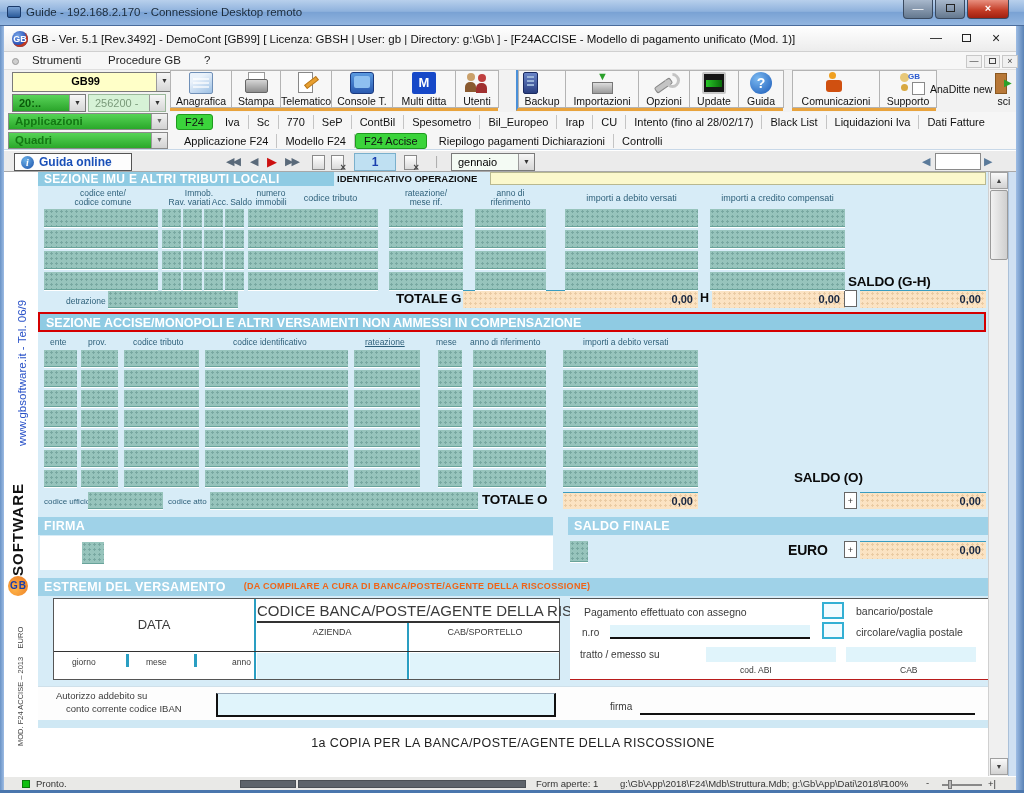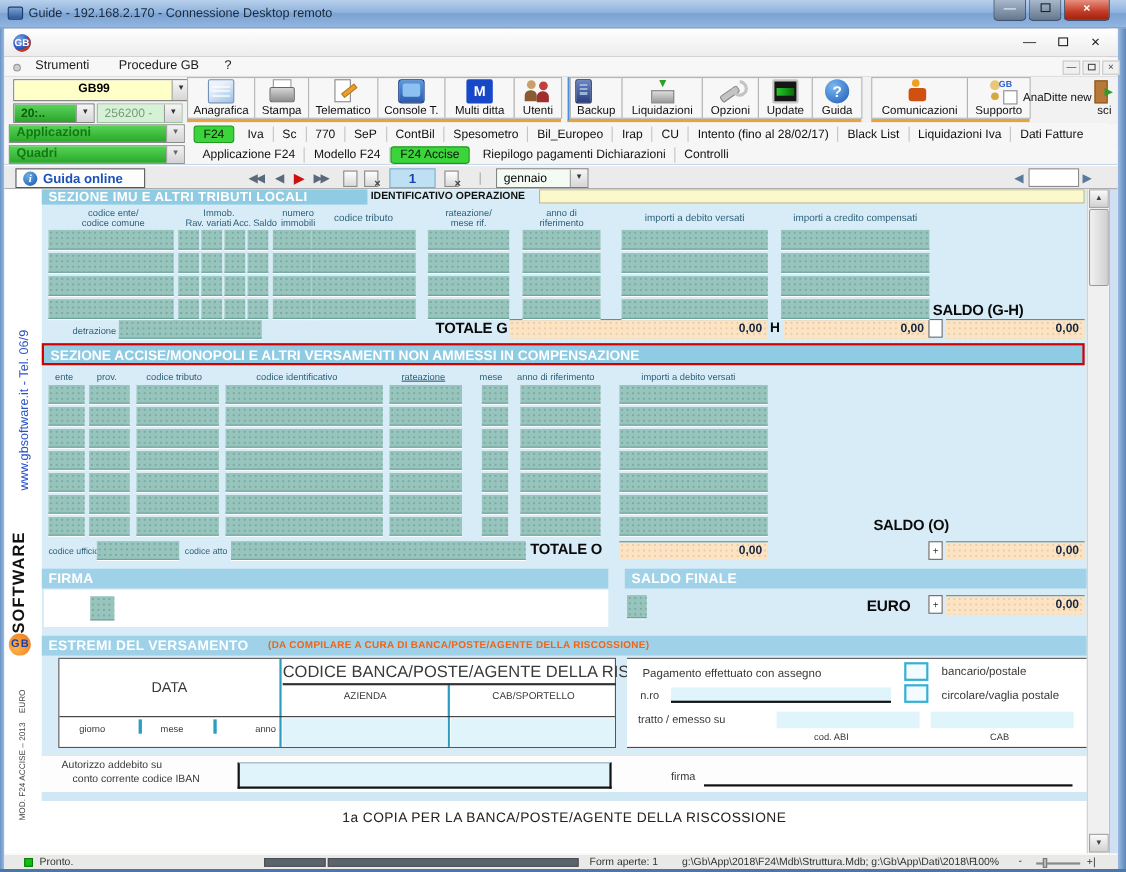--- a/index.html
+++ b/index.html
@@ -180,20 +180,21 @@
     <div class="abs winbtn close" style="left:967px;">×</div>
   </div>
 
   <div class="abs" id="frame-left"></div>
   <div class="abs" id="frame-right"></div>
   <div class="abs" id="frame-bottom"></div>
   <div class="abs" id="app-right-edge"></div>
 
   <div class="abs" id="app-titlebar">
     <div class="abs" id="gb-logo-icon">GB</div>
+    <div class="abs" id="app-title">GB - Ver. 5.1 [Rev.3492] -  DemoCont [GB99]      [ Licenza: GBSH | User: gb | Directory: g:\Gb\ ] - [F24ACCISE - Modello di pagamento unificato (Mod. 1)]</div>
   </div>
   <div class="abs appbtn" style="left:925px;">—</div>
   <div class="abs appbtn" style="left:955px;"><span class="boxglyph"></span></div>
   <div class="abs appbtn" style="left:985px;font-size:14px;">×</div>
 
   <div class="abs" id="menubar">
     <div class="abs" id="menu-bullet"></div>
     <div class="abs menu-item" style="left:28px;">Strumenti</div>
     <div class="abs menu-item" style="left:104px;">Procedure GB</div>
     <div class="abs menu-item" style="left:200px;">?</div>
@@ -218,21 +219,21 @@
 
     <div class="tgroup" style="left:166px;">
       <div class="tbtn" style="width:62px;">
           <div class="ticon i-anagrafica"></div>
           <div class="tlabel">Anagrafica</div>
         </div>
       <div class="tbtn" style="width:50px;">
           <div class="ticon i-stampa"></div>
           <div class="tlabel">Stampa</div>
         </div>
-      <div class="tbtn" style="width:64px;">
+      <div class="tbtn" style="width:52px;">
           <div class="ticon i-telematico"></div>
           <div class="tlabel">Telematico</div>
         </div>
       <div class="tbtn" style="width:62px;">
           <div class="ticon i-console"></div>
           <div class="tlabel">Console T.</div>
         </div>
       <div class="tbtn" style="width:64px;">
           <div class="ticon i-multiditta">M</div>
           <div class="tlabel">Multi ditta</div>
@@ -242,21 +243,21 @@
           <div class="tlabel">Utenti</div>
         </div>
     </div>
     <div class="tgroup" style="left:512px;border-left:2px solid #4a90d9;">
       <div class="tbtn" style="width:48px;">
           <div class="ticon i-backup"></div>
           <div class="tlabel">Backup</div>
         </div>
       <div class="tbtn" style="width:74px;">
           <div class="ticon i-importazioni"></div>
-          <div class="tlabel">Liquidazioni</div>
+          <div class="tlabel">Importazioni</div>
         </div>
       <div class="tbtn" style="width:52px;">
           <div class="ticon i-opzioni"></div>
           <div class="tlabel">Opzioni</div>
         </div>
       <div class="tbtn" style="width:50px;">
           <div class="ticon i-update"></div>
           <div class="tlabel">Update</div>
         </div>
       <div class="tbtn" style="width:46px;">

